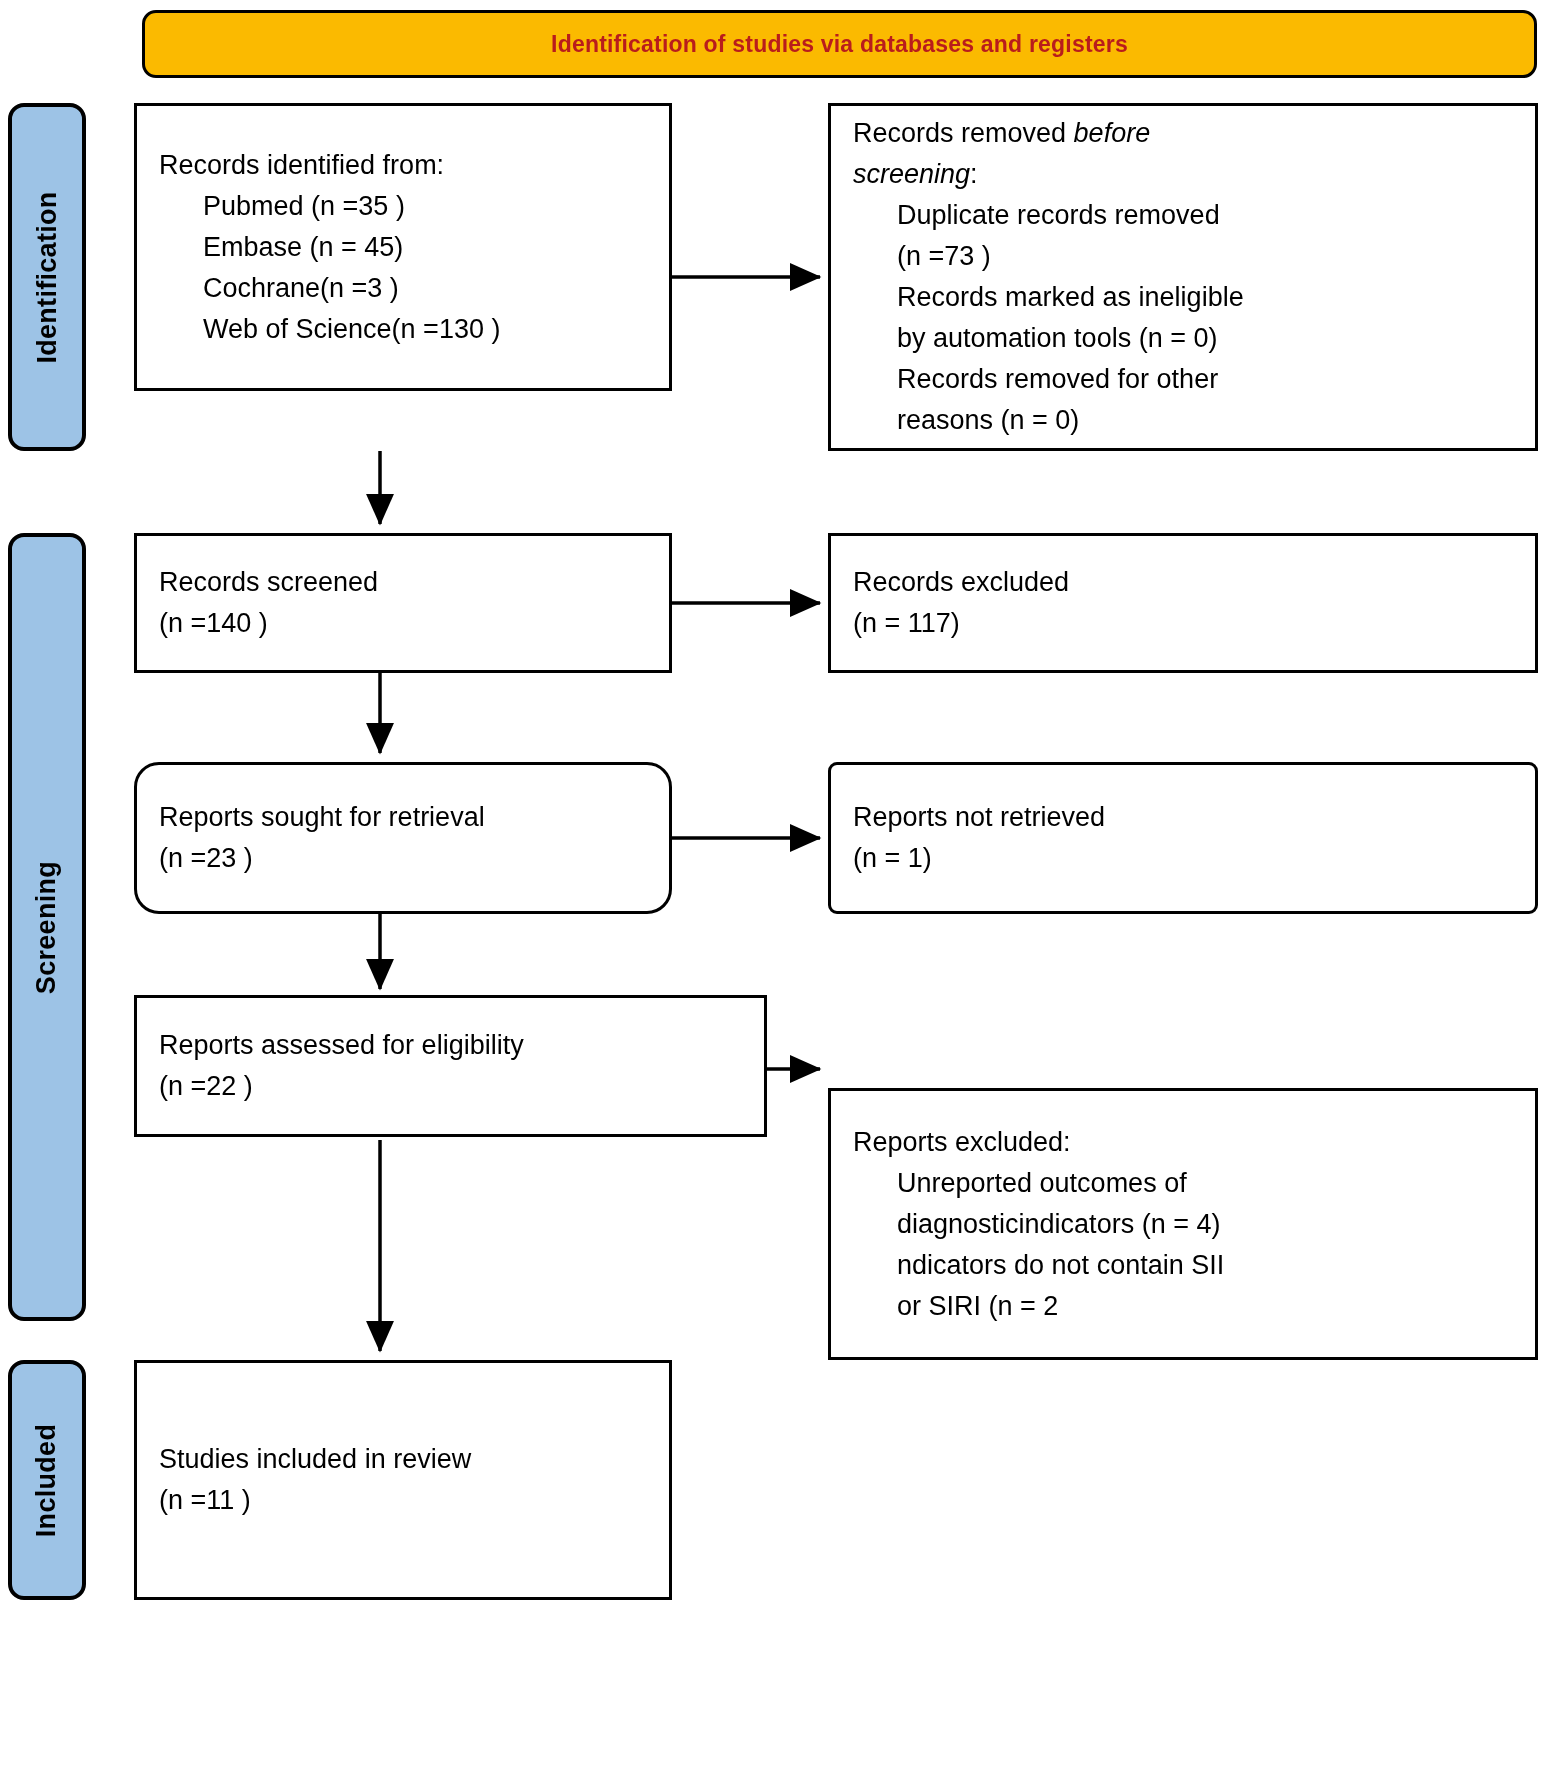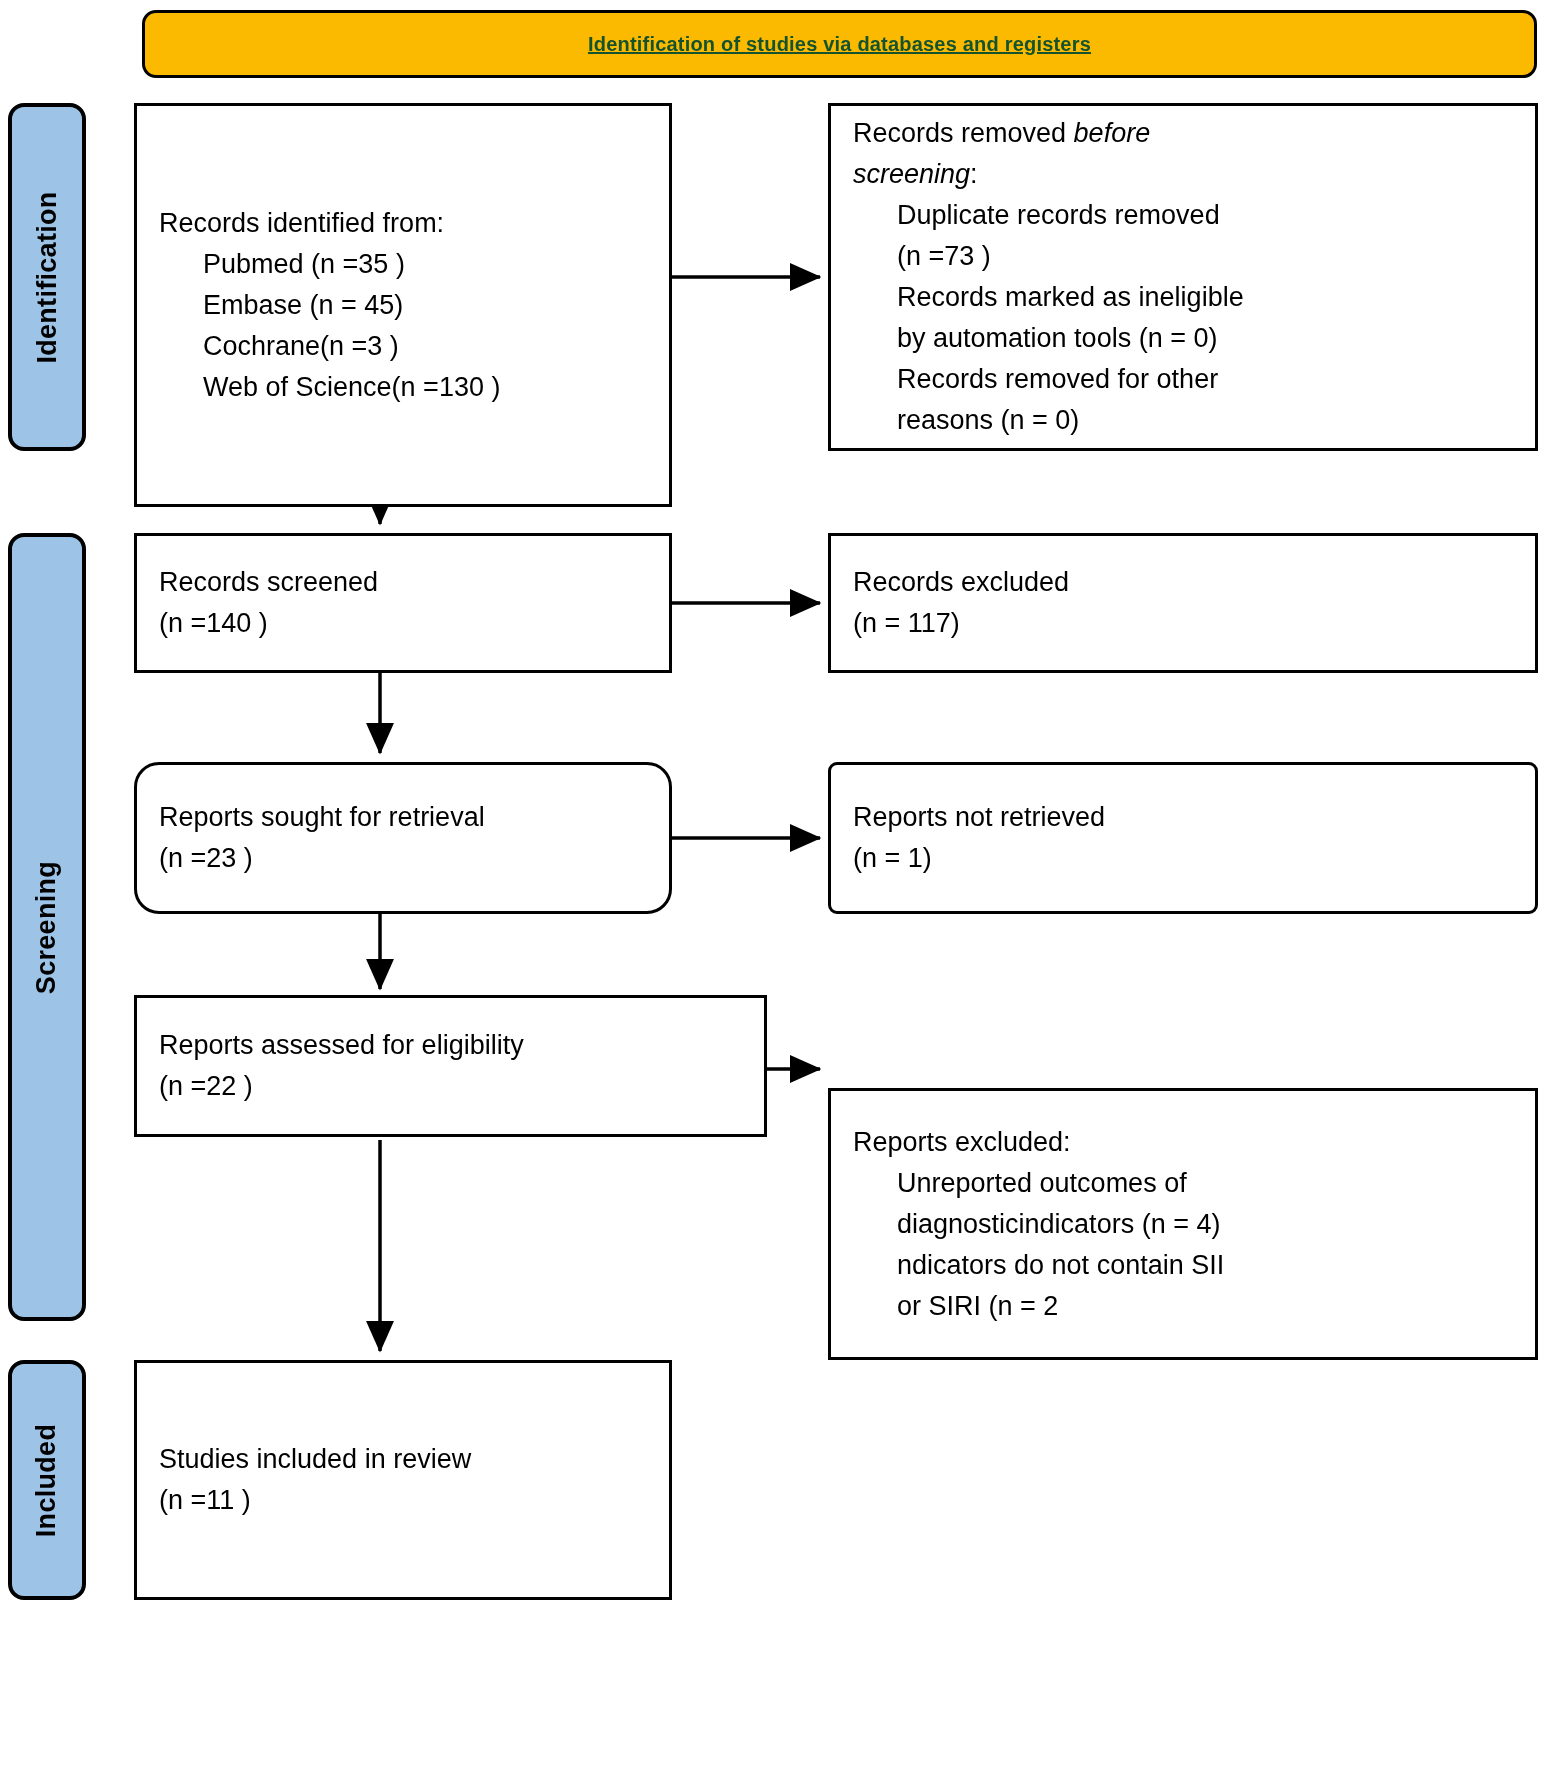--- a/index.html
+++ b/index.html
@@ -33,27 +33,26 @@
     width: 1395px;
     height: 68px;
     background: #FBBA00;
     border: 3px solid #000000;
     border-radius: 14px;
     display: flex;
     align-items: center;
     justify-content: center;
   }
   .banner-text {
-    font-size: 20px;
+    font-size: 23px;
     font-weight: bold;
     letter-spacing: 0.2px;
-    color: #14532d;
+    color: #b91c1c;
     text-align: center;
     white-space: nowrap;
-    text-decoration: underline;
   }
 
   
   .stage {
     position: absolute;
     background: #9DC3E6;
     border: 4px solid #000000;
     border-radius: 16px;
     display: flex;
     align-items: center;
@@ -86,21 +85,21 @@
   .box-line {
     font-size: 27px;
     line-height: 41px;
     color: #000000;
     white-space: pre;
   }
   .indent { padding-left: 44px; }
   .ital { font-style: italic; }
 
   
-  #box-identified      { left: 134px; top: 103px;  width: 538px; height: 404px; }
+  #box-identified      { left: 134px; top: 103px;  width: 538px; height: 288px; }
   #box-removed         { left: 828px; top: 103px;  width: 710px; height: 348px; }
   #box-screened        { left: 134px; top: 533px;  width: 538px; height: 140px; }
   #box-rec-excluded    { left: 828px; top: 533px;  width: 710px; height: 140px; }
   #box-sought          { left: 134px; top: 762px;  width: 538px; height: 152px; border-radius: 25px; }
   #box-not-retrieved   { left: 828px; top: 762px;  width: 710px; height: 152px; border-radius: 9px; }
   #box-assessed        { left: 134px; top: 995px;  width: 633px; height: 142px; }
   #box-rep-excluded    { left: 828px; top: 1088px; width: 710px; height: 272px; }
   #box-included        { left: 134px; top: 1360px; width: 538px; height: 240px; }
 
   

